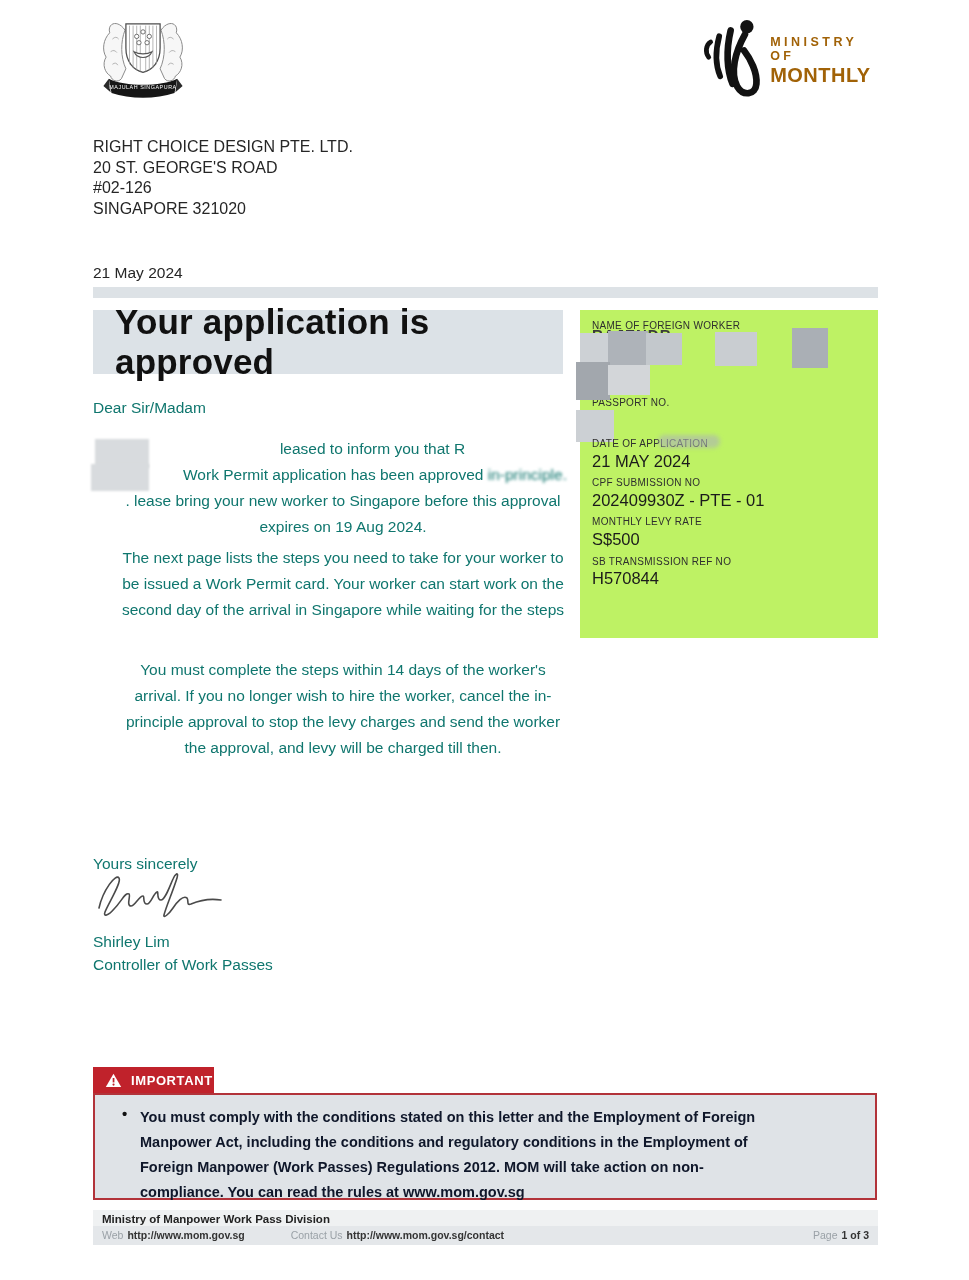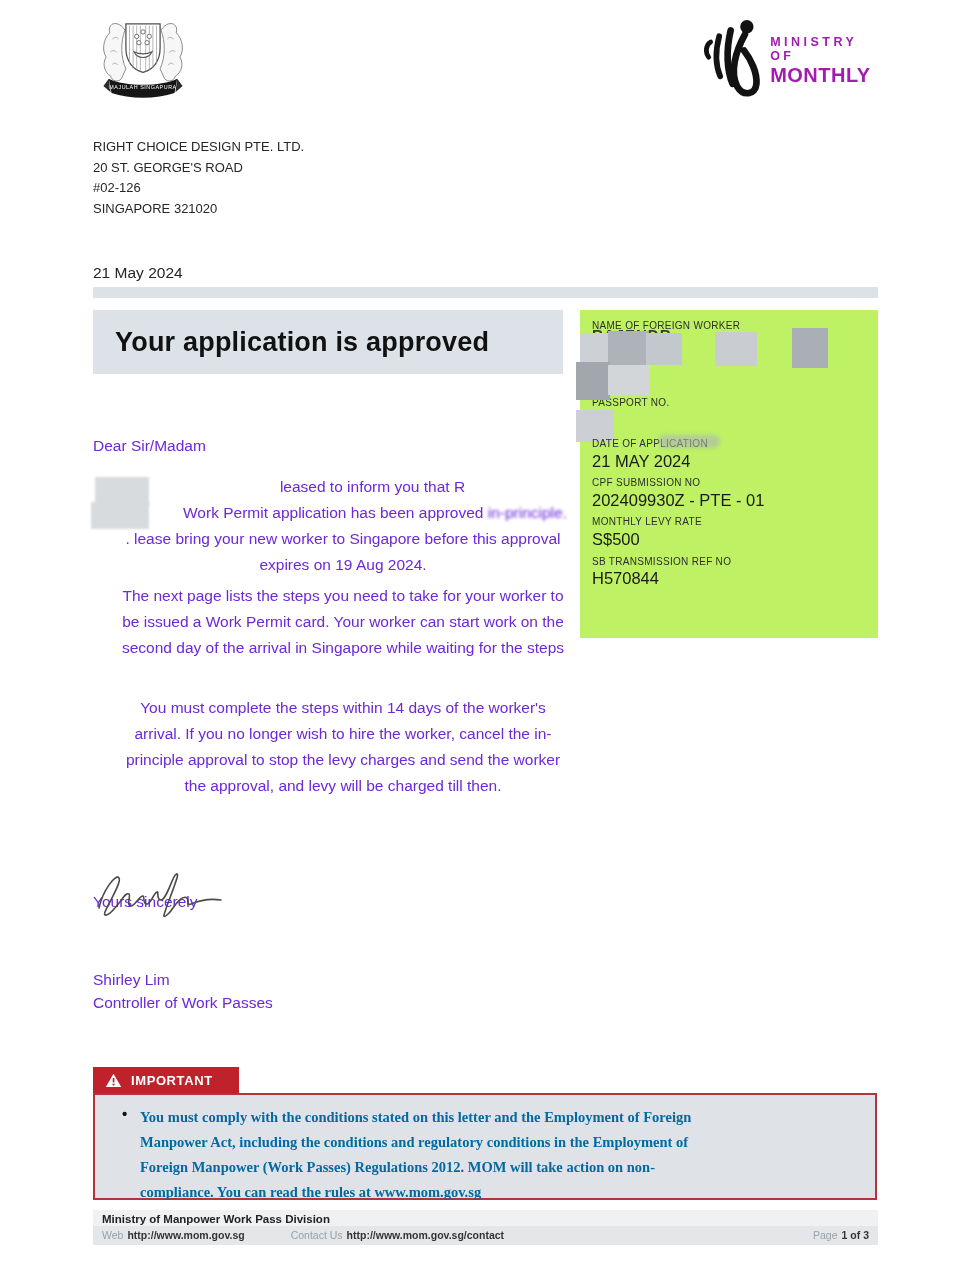--- a/index.html
+++ b/index.html
@@ -6,68 +6,68 @@
   html,body { background:#ffffff; }
   .page {
     position:relative; width:969px; height:1280px; background:#ffffff;
     font-family:"Liberation Sans", sans-serif; color:#222; overflow:hidden;
   }
   .abs { position:absolute; }
 
   
   .crest { left:98px; top:12px; width:90px; height:92px; }
   .mom-logo { left:703px; top:16px; width:180px; height:90px; display:flex; align-items:center; gap:8px; }
-  .mom-text { line-height:1.1; color:#a21caf; }
+  .mom-text { line-height:1.1; color:#a16207; }
   .mom-text .l1 { font-size:12.5px; font-weight:bold; letter-spacing:3.5px; }
   .mom-text .l2 { font-size:20px; font-weight:bold; letter-spacing:0.5px; }
 
   
-  .address { left:93px; top:137px; font-size:13px; line-height:20.5px; color:#262626; }
+  .address { left:93px; top:137px; font-size:16px; line-height:20.5px; color:#262626; }
   .date-line { left:93px; top:264px; font-size:15.5px; color:#262626; }
 
   
   .thin-bar { left:93px; top:287px; width:785px; height:11px; background:#dde2e6; }
   .title-box { left:93px; top:310px; width:470px; height:64px; background:#dce2e7; display:flex; align-items:center; }
-  .title-box h1 { font-size:27px; font-weight:bold; color:#111; padding-left:22px; letter-spacing:0.2px; }
+  .title-box h1 { font-size:35px; font-weight:bold; color:#111; padding-left:22px; letter-spacing:0.2px; }
 
   
   .side-panel { left:580px; top:310px; width:298px; height:328px; background:#bef264; }
   .sp-label { position:absolute; left:12px; font-size:10px; color:#2e2e2e; letter-spacing:0.3px; }
   .sp-value { position:absolute; left:12px; font-size:16.5px; color:#1b1b1b; }
   .redact { position:absolute; }
   .partial-name { position:absolute; left:12px; top:16px; font-size:15px; font-weight:bold; color:#3a3a3a; letter-spacing:1px; z-index:1; }
   .smudge { position:absolute; left:78px; top:125px; width:62px; height:13px; background:rgba(172,178,184,0.6); border-radius:7px; filter:blur(2px); z-index:2; }
 
   
-  .body-text { font-size:15.5px; line-height:26px; color:#6d28d9;margin-top:38px; }
+  .body-text { font-size:15.5px; line-height:26px; color:#0f766e; }
   .salutation { left:93px; top:395px; }
   .para { left:93px; width:500px; }
   .para .line { position:relative;text-align:center; }
   .p1 { top:436px; }
   .p2 { top:545px; }
   .p3 { top:657px; }
   .pad59 { padding-left:59px; }
   .pad64 { padding-left:64px; }
   .blur-frag { filter:blur(1.6px); }
   .redact-inline { position:absolute; background:#d8dbde; filter:blur(1.2px); z-index:2; }
   .rp1a { left:2px; top:3px; width:54px; height:29px; }
   .rp1b { left:-2px; top:2px; width:58px; height:27px; }
 
   
   .valediction { left:93px; top:851px; }
   .signature { left:95px; top:866px; width:130px; height:60px; }
   .signer-name { left:93px; top:929px; }
   .signer-title { left:93px; top:952px; }
 
   
-  .imp-tag { left:93px; top:1067px; height:26px; background:#c0222b; display:flex; align-items:center; gap:9px; padding:0 26px 0 12px; }
+  .imp-tag { left:93px; top:1067px; height:26px; background:#c0222b; display:flex; align-items:center; gap:9px; padding:0 1px 0 12px; }
   .imp-tag span { color:#fff; font-size:13px; font-weight:bold; letter-spacing:0.6px; }
   .imp-box { left:93px; top:1093px; width:784px; height:107px; background:#dfe3e7; border:2px solid #b2333a; padding:10px 18px 0 45px; }
   .imp-box .bullet { position:absolute; left:27px; top:10px; font-size:15px; font-weight:bold; color:#111; }
-  .imp-box .line { font-size:14.5px; font-weight:bold; line-height:25px; color:#0369a1;font-family:Liberation Serif, serif; }
+  .imp-box .line { font-size:14.5px; font-weight:bold; line-height:25px; color:#0f172a; }
 
   
   .footer { left:93px; top:1210px; width:785px; }
   .footer .row1 { background:#eff1f2; padding:3px 9px 1px 9px; font-size:11.5px; font-weight:bold; color:#222; }
   .footer .row2 { background:#e4e7ea; padding:3px 9px 4px 9px; font-size:10.5px; display:flex; align-items:baseline; }
   .footer .muted { color:#9aa1a7; margin-right:4px; }
   .footer .strong { color:#333; font-weight:bold; }
   .footer .gap { width:46px; }
   .footer .spacer { flex:1; }
 

